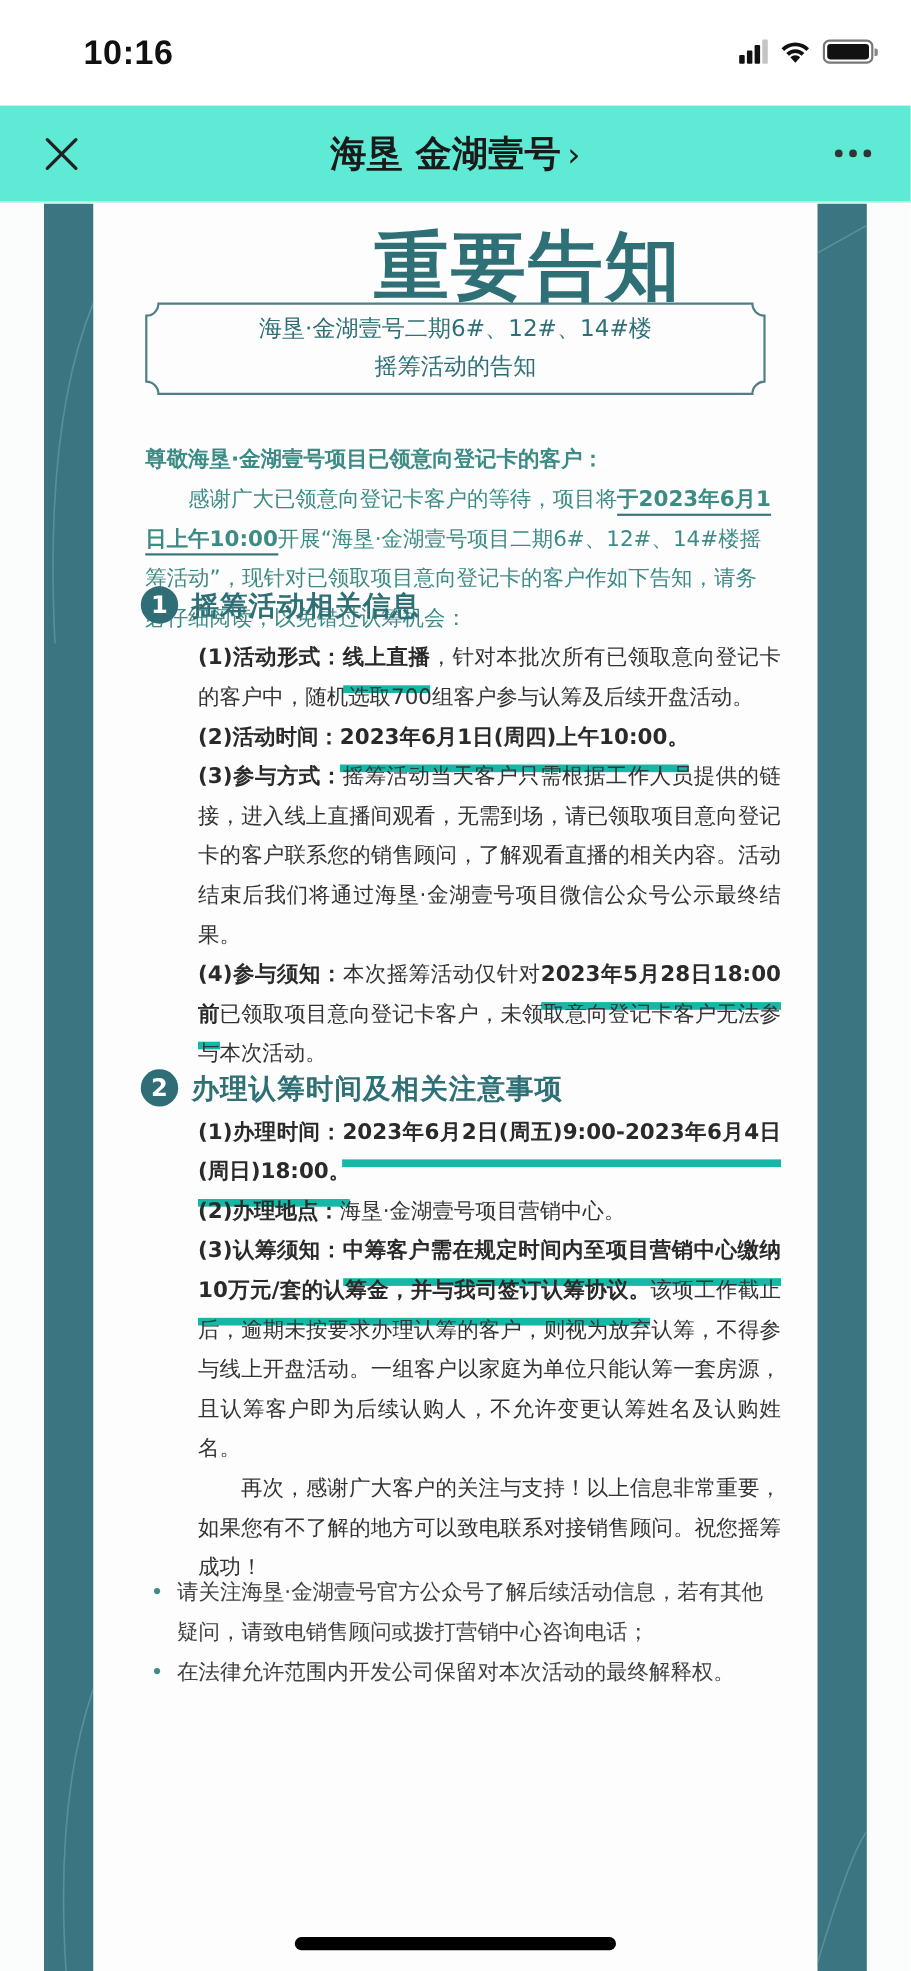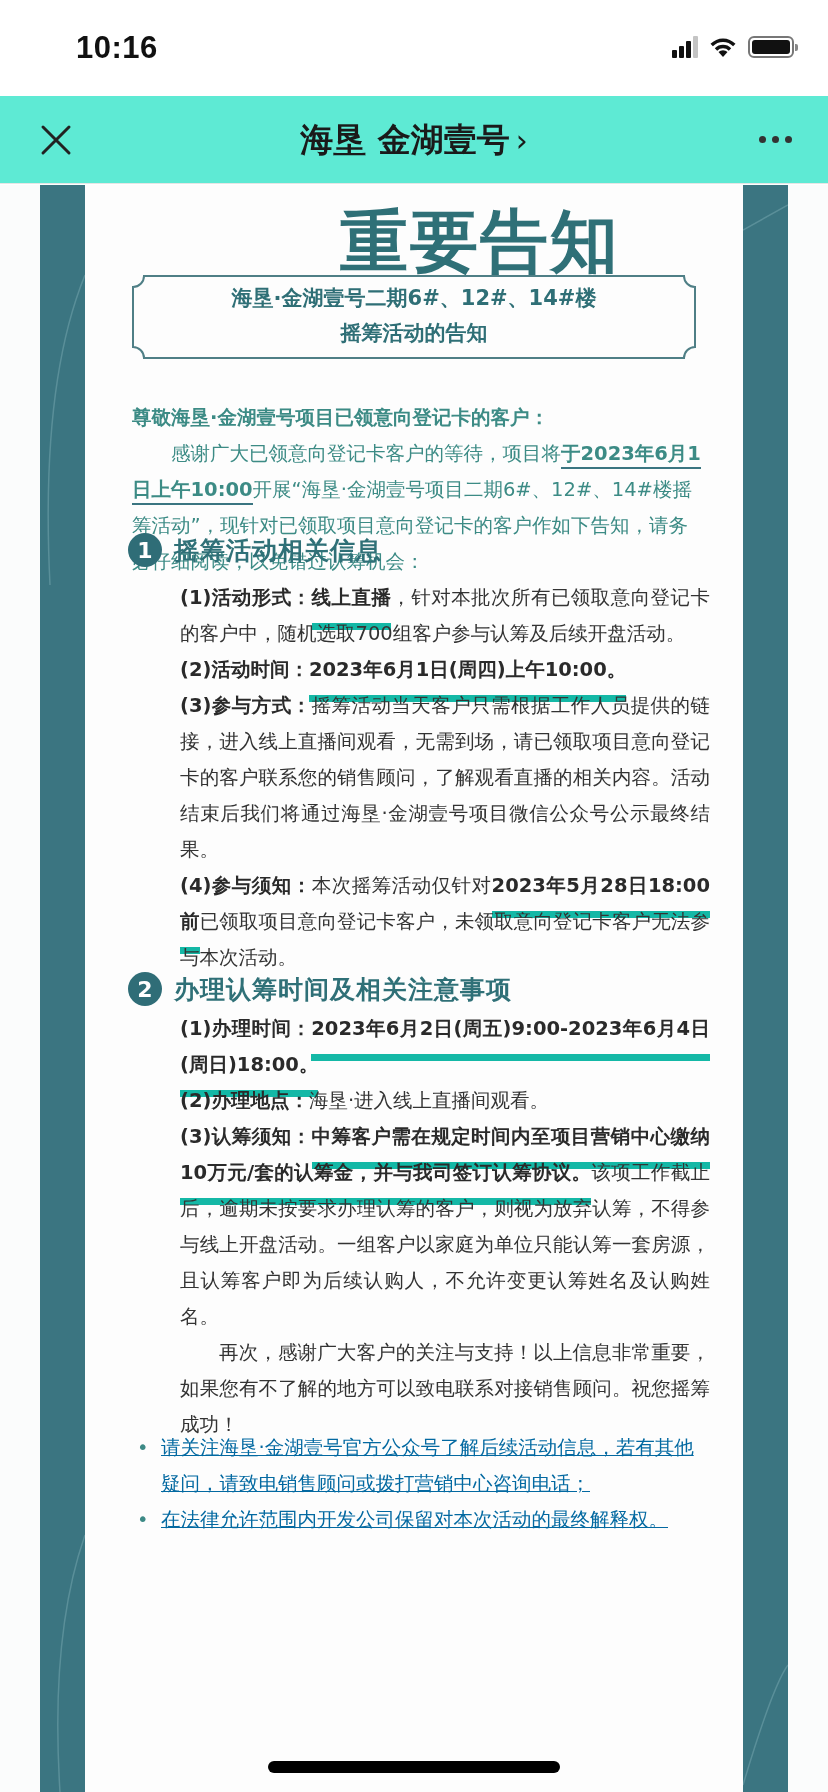--- a/index.html
+++ b/index.html
@@ -31,38 +31,38 @@
   .band { position: absolute; top: 0; width: 45px; height: 1607px; background: #3b7581; overflow: hidden; }
   .band.left { left: 40px; }
   .band.right { left: 743px; }
   .band svg { position: absolute; left: 0; top: 0; }
   .paper { position: absolute; top: 0; left: 85px; width: 658px; height: 1607px; background: #fdfdfd; }
 
   .main-title { position: absolute; top: 12px; left: 0; width: 790px; text-align: center; font-size: 68px; font-weight: bold; color: #2f7077; letter-spacing: 2px; }
 
   .subtitle-box { position: absolute; top: 88px; left: 45px; width: 568px; height: 88px; }
   .subtitle-box svg { position: absolute; left: 0; top: 0; }
-  .subtitle-text { position: absolute; left: 0; right: 0; top: 8px; text-align: center; font-size: 21px; font-weight: bold; color: #2f6f76; line-height: 35px; }
+  .subtitle-text { position: absolute; left: 0; right: 0; top: 8px; text-align: center; font-size: 21px; font-weight: normal; color: #2f6f76; line-height: 35px; }
 
   .greeting { position: absolute; top: 215px; left: 47px; width: 575px; font-size: 19.5px; color: #3c8b85; line-height: 36px; }
   .greeting .salutation { font-weight: bold; display: block; }
   .greeting .para { text-indent: 2em; }
   .u { border-bottom: 2px solid #3b7581; padding-bottom: 2px; font-weight: bold; }
 
   .section-head { position: absolute; left: 43px; display: flex; align-items: center; gap: 12px; }
   .section-num { width: 34px; height: 34px; border-radius: 50%; background: #2f6d77; color: #fff; font-weight: bold; font-size: 22px; display: flex; align-items: center; justify-content: center; }
   .section-title { font-size: 25px; font-weight: bold; color: #2f7077; letter-spacing: 1px; }
 
   .block { position: absolute; left: 95px; width: 530px; font-size: 19.5px; color: #333; line-height: 36px; text-align: justify; }
   .block p { margin: 0; }
   .block b { font-weight: bold; color: #2a2a2a; margin-top: 40px; }
   .ul { border-bottom: 7px solid #14b8a6; padding-bottom: 14px; }
   .closing { text-indent: 2em; }
 
-  .notes { position: absolute; top: 1245px; left: 50px; width: 575px; font-size: 19.5px; color: #0369a1; line-height: 36px; list-style: none; text-decoration: underline; }
+  .notes { position: absolute; top: 1245px; left: 50px; width: 575px; font-size: 19.5px; color: #404040; line-height: 36px; list-style: none; }
   .notes li { position: relative; padding-left: 26px; }
   .notes li::before { content: "•"; position: absolute; left: 2px; top: 0; color: #3d8a86; }
 
   .home-indicator { position: absolute; left: 268px; top: 1761px; width: 292px; height: 12px; background: #000; border-radius: 6px; }
 </style>
 </head>
 <body>
 
 <div class="status-bar">
   <div class="status-time">10:16</div>
@@ -142,21 +142,21 @@
       <p><b>(4)参与须知：</b><span>本次摇筹活动仅针对</span><b class="ul">2023年5月28日18:00前</b><span>已领取项目意向登记卡客户，未领取意向登记卡客户无法参与本次活动。</span></p>
     </div>
 
     <div class="section-head" style="top:787px">
       <div class="section-num">2</div>
       <div class="section-title">办理认筹时间及相关注意事项</div>
     </div>
 
     <div class="block" style="top:826px">
       <p><b>(1)办理时间：</b><b class="ul">2023年6月2日(周五)9:00-2023年6月4日(周日)18:00。</b></p>
-      <p><b>(2)办理地点：</b><span>海垦·进入线上直播间观看。</span></p>
+      <p><b>(2)办理地点：</b><span>海垦·金湖壹号项目营销中心。</span></p>
       <p><b>(3)认筹须知：</b><b class="ul">中筹客户需在规定时间内至项目营销中心缴纳10万元/套的认筹金，并与我司签订认筹协议。</b><span>该项工作截止后，逾期未按要求办理认筹的客户，则视为放弃认筹，不得参与线上开盘活动。一组客户以家庭为单位只能认筹一套房源，且认筹客户即为后续认购人，不允许变更认筹姓名及认购姓名。</span></p>
       <p class="closing">再次，感谢广大客户的关注与支持！以上信息非常重要，如果您有不了解的地方可以致电联系对接销售顾问。祝您摇筹成功！</p>
     </div>
 
     <ul class="notes">
       <li>请关注海垦·金湖壹号官方公众号了解后续活动信息，若有其他疑问，请致电销售顾问或拨打营销中心咨询电话；</li>
       <li>在法律允许范围内开发公司保留对本次活动的最终解释权。</li>
     </ul>
   </div>
 </div>

